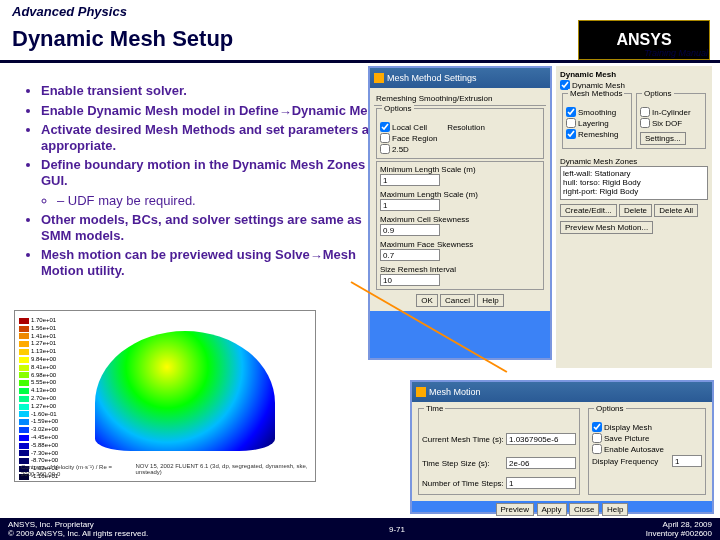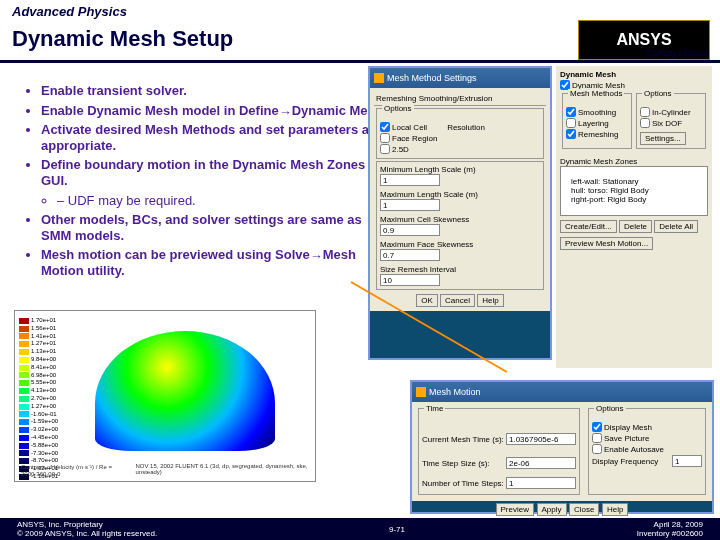--- a/index.html
+++ b/index.html
@@ -11,32 +11,32 @@
 .bullets{position:absolute;top:70px;left:1px;width:350px;font-size:13px;font-weight:bold;color:#4c1d95}
 .bullets li{margin-bottom:4px;line-height:1.2}
 .bullets ul{padding-left:16px;margin:2px 0}
 .sub{font-weight:normal;font-size:13px}
 .cfd{position:absolute;top:310px;left:14px;width:300px;height:170px;border:1px solid #888;background:#fff}
 .legend{position:absolute;top:6px;left:4px;font-size:6px;line-height:1.3}
 .legend div{display:flex;align-items:center}
 .sw{width:10px;height:6px;margin-right:2px}
 .piston{position:absolute;top:20px;left:80px;width:180px;height:120px;background:radial-gradient(circle at 40% 30%,#ff0 0%,#0f0 30%,#0bf 55%,#00f 80%,#006 100%);border-radius:50% 50% 20% 20%/60% 60% 10% 10%}
 .cap{position:absolute;bottom:4px;left:6px;right:6px;font-size:6px;color:#333;display:flex;justify-content:space-between}
-.win{position:absolute;background:#0c4a6e;border:2px solid #7a96df;font-size:9px}
+.win{position:absolute;background:#3b82f6;border:2px solid #7a96df;font-size:9px}
 .winbar{height:16px;background:linear-gradient(#3a6ea5,#2a5a95);color:#fff;font-size:9px;padding:2px 4px;display:flex;align-items:center}
 .winico{width:10px;height:10px;background:#fa0;margin-right:3px}
 .panel{background:#ece9d8;padding:4px;font-size:8px}
 .grp{border:1px solid #999;margin:2px;padding:3px 3px 3px 3px}
 .grp-title{font-size:8px;background:#ece9d8;position:relative;top:-8px;left:2px;display:inline-block;padding:0 2px}
 .cb{display:flex;align-items:center;margin:1px 0}
 .cb input{margin:0 2px 0 0;width:10px;height:10px}
 .inp{border:1px solid #888;background:#fff;padding:1px 2px;font-size:8px;height:12px;box-sizing:border-box}
 .btn{border:1px solid #888;background:#ece9d8;padding:1px 4px;font-size:8px;cursor:pointer;display:inline-block}
-.listbox{border:1px solid #888;background:#fff;font-size:8px;padding:10px;height:28px}
-.footer{position:absolute;bottom:0;left:0;right:0;height:22px;background:#003;color:#fff;font-size:8px;display:flex;align-items:center;justify-content:space-between;padding:0 17px}
+.listbox{border:1px solid #888;background:#fff;font-size:8px;padding:2px;height:28px}
+.footer{position:absolute;bottom:0;left:0;right:0;height:22px;background:#003;color:#fff;font-size:8px;display:flex;align-items:center;justify-content:space-between;padding:0 8px}
 .arrow{position:absolute;width:2px;background:#ff8c00;transform-origin:top}
 </style>
 </head>
 <body>
 
 <div class="header">
  <div class="subtitle">Advanced Physics</div>
  <div class="title">Dynamic Mesh Setup</div>
  <div class="logo">ANSYS</div>
  <div class="tm">Training Manual</div>

